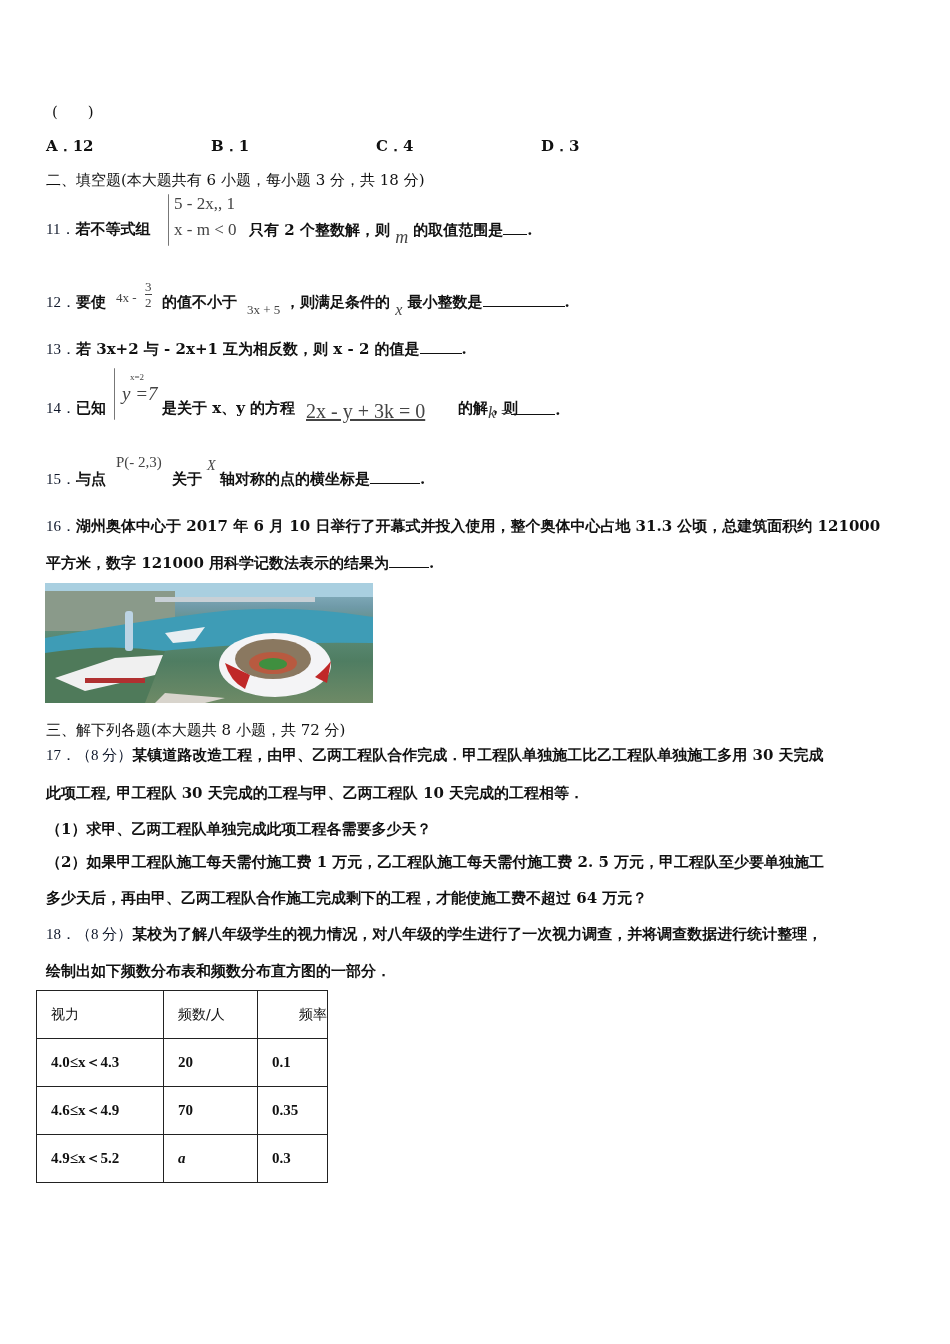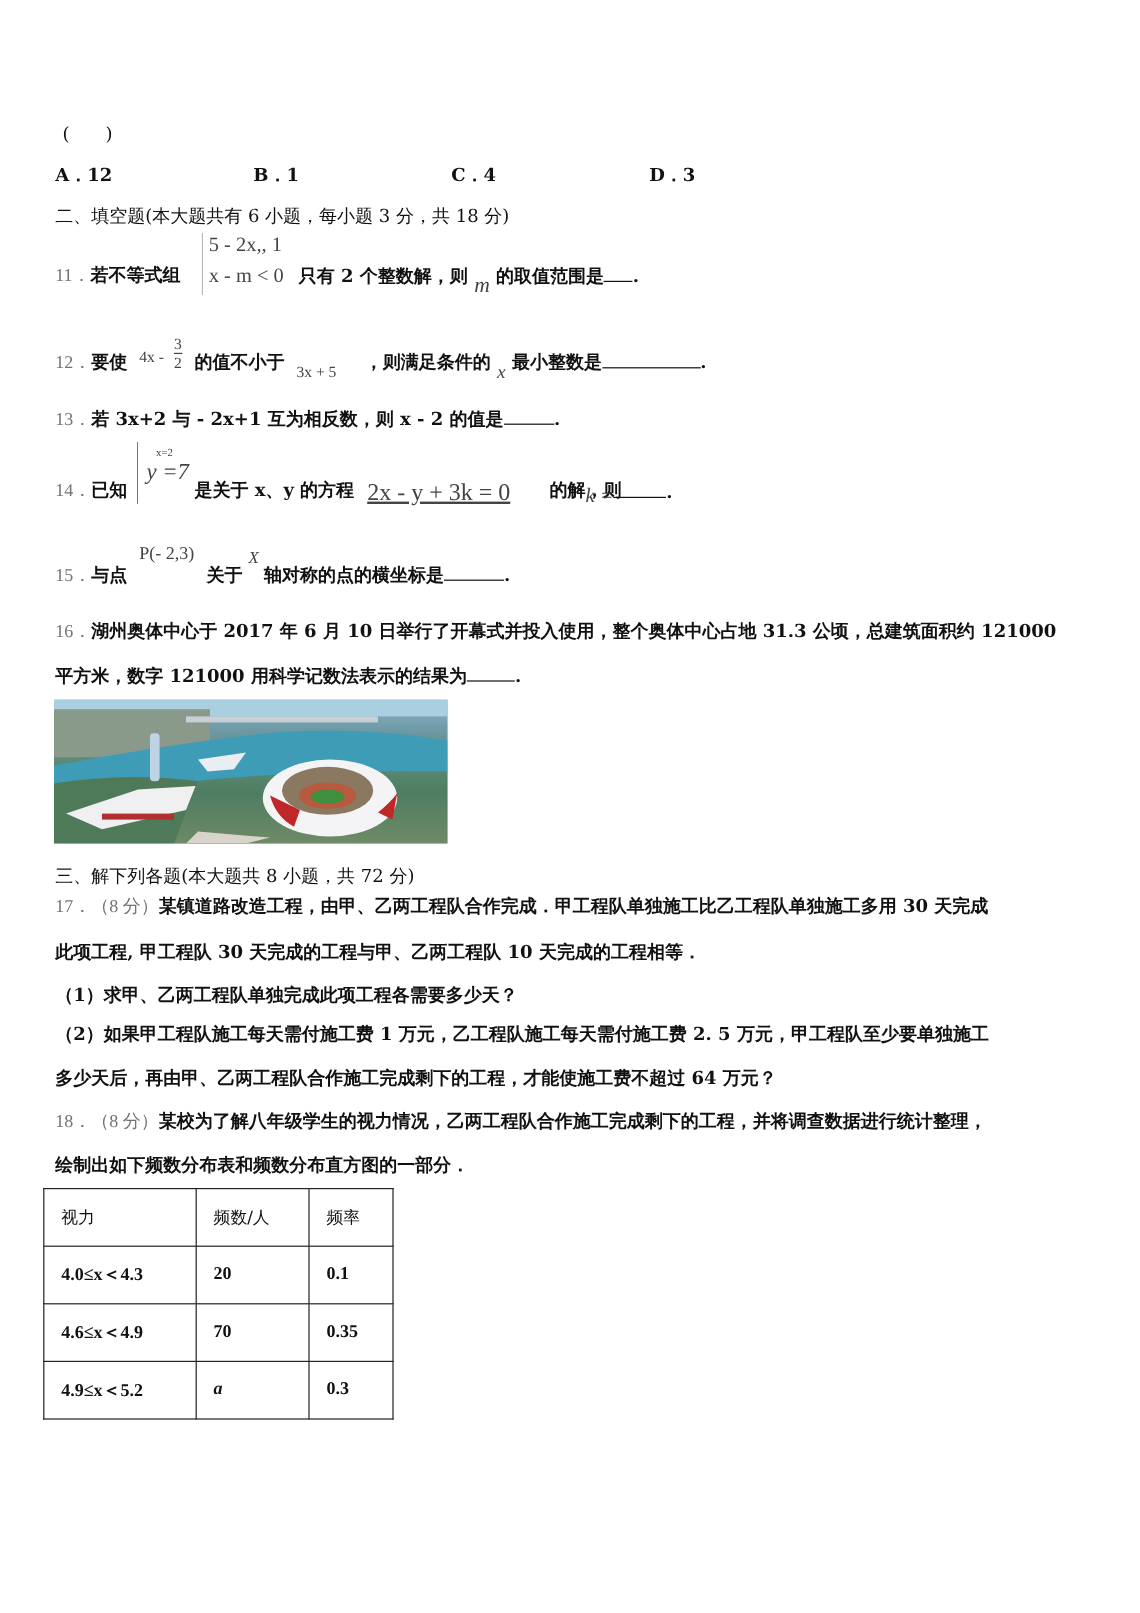--- a/index.html
+++ b/index.html
@@ -5,21 +5,21 @@
     * { box-sizing: border-box; margin: 0; padding: 0; }
     html, body { width: 950px; height: 1344px; background: #ffffff; }
     body {
       position: relative;
       font-family: "DejaVu Serif", "Liberation Serif", serif;
       color: #111;
       overflow: hidden;
     }
     .abs { position: absolute; white-space: nowrap; }
     .t { font-size: 15px; font-weight: bold; line-height: 20px; }
-    .num { font-family: "Liberation Serif", serif; font-weight: normal; color: #737373; }
+    .num { font-family: "Liberation Serif", serif; font-weight: normal; color: #0f172a; }
     .math { font-family: "Liberation Serif", serif; font-weight: normal; color: #444; font-style: normal; }
     .mi { font-style: italic; }
     .blank { display: inline-block; border-bottom: 1.5px solid #111; height: 14px; vertical-align: baseline; }
     .brace {
       display: inline-block;
       border-left: 1px solid #777;
       border-radius: 8px 0 0 8px;
     }
     .frac { display: inline-block; vertical-align: middle; text-align: center; font-size: 13px; line-height: 13px; color: #444; font-family: "Liberation Serif", serif; font-weight: normal; }
     .frac .bar { border-top: 1px solid #444; margin: 1px 0; }
@@ -69,21 +69,21 @@
   <span class="num">12．</span><span>要使</span>
 </div>
 <div class="abs math" style="left:116px;top:290px;font-size:13px;">4x -</div>
 <div class="abs frac" style="left:145px;top:280px;">
   <div>3</div>
   <div class="bar"></div>
   <div>2</div>
 </div>
 <div class="abs t" style="left:162px;top:292px;">的值不小于</div>
 <div class="abs math" style="left:247px;top:302px;font-size:13px;">3x + 5</div>
-<div class="abs t" style="left:285px;top:292px;margin-left:19px;">
+<div class="abs t" style="left:285px;top:292px;">
   <span>，则满足条件的</span>
   <span class="math mi" style="font-size:16px;position:relative;top:8px;">x</span>
   <span>最小整数是</span><span class="blank" style="width:82px;"></span><span>.</span>
 </div>
 
 <div class="abs t" style="left:46px;top:339px;">
   <span class="num">13．</span><span>若 3x+2 与 - 2x+1 互为相反数，则 x - 2 的值是</span><span class="blank" style="width:42px;"></span><span>.</span>
 </div>
 
 <div class="abs t" style="left:46px;top:398px;">
@@ -141,30 +141,30 @@
 
 <div class="abs t" style="left:46px;top:745px;">
   <span class="num">17．</span><span class="num">（8 分）</span><span>某镇道路改造工程，由甲、乙两工程队合作完成．甲工程队单独施工比乙工程队单独施工多用 30 天完成</span>
 </div>
 <div class="abs t" style="left:46px;top:783px;">此项工程, 甲工程队 30 天完成的工程与甲、乙两工程队 10 天完成的工程相等．</div>
 <div class="abs t" style="left:46px;top:819px;">（1）求甲、乙两工程队单独完成此项工程各需要多少天？</div>
 <div class="abs t" style="left:46px;top:852px;">（2）如果甲工程队施工每天需付施工费 1 万元，乙工程队施工每天需付施工费 2. 5 万元，甲工程队至少要单独施工</div>
 <div class="abs t" style="left:46px;top:888px;">多少天后，再由甲、乙两工程队合作施工完成剩下的工程，才能使施工费不超过 64 万元？</div>
 
 <div class="abs t" style="left:46px;top:924px;">
-  <span class="num">18．</span><span class="num">（8 分）</span><span>某校为了解八年级学生的视力情况，乙两工程队合作施工完成剩下的工程，并将调查数据进行统计整理，</span>
+  <span class="num">18．</span><span class="num">（8 分）</span><span>某校为了解八年级学生的视力情况，对八年级的学生进行了一次视力调查，并将调查数据进行统计整理，</span>
 </div>
 <div class="abs t" style="left:46px;top:961px;">绘制出如下频数分布表和频数分布直方图的一部分．</div>
 
 <table class="freq">
   <tbody>
       <tr>
     <td style="width:127px;">视力</td>
     <td style="width:94px;">频数/人</td>
-    <td style="width:70px;">频率</td>
+    <td style="width:70px;text-align:right;">频率</td>
   </tr>
   <tr>
     <td>4.0≤x＜4.3</td>
     <td>20</td>
     <td>0.1</td>
   </tr>
   <tr>
     <td>4.6≤x＜4.9</td>
     <td>70</td>
     <td>0.35</td>

